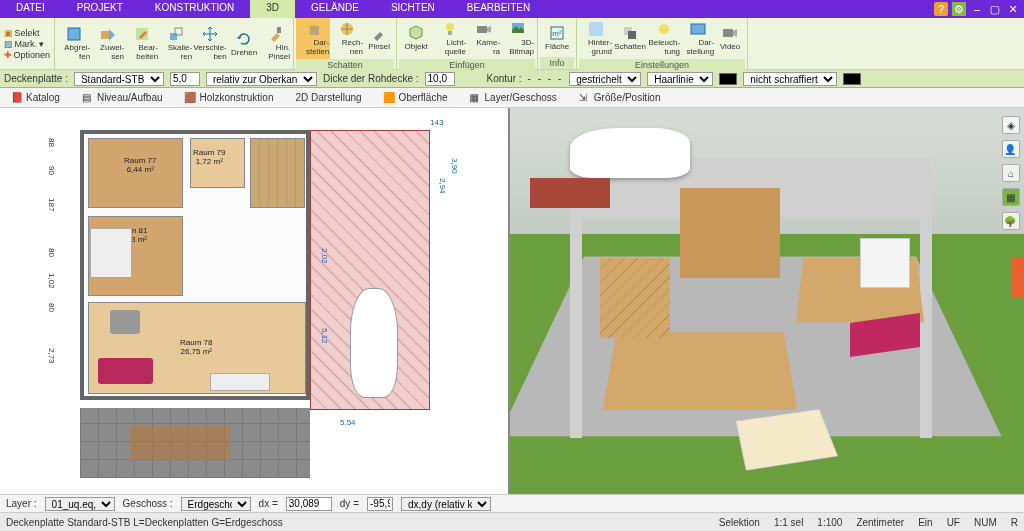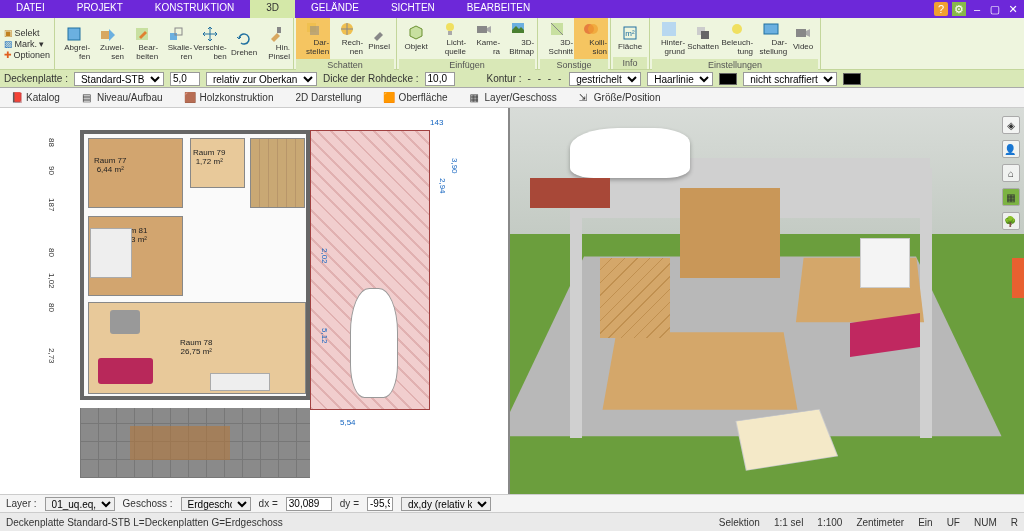--- a/index.html
+++ b/index.html
@@ -261,45 +261,20 @@
               <path d="M3 10l4-4 3 3 2-2 3 3v3H3z" fill="#4a8030"></path>
             </svg>
           </div>
           <div class="txt">3D-
 Bitmap</div>
         </div>
     </div>
     <div class="lbl">Einfügen</div>
   </div>
 
-  <div class="rgroup">
-    <div class="items">
-      <div class="ritem">
-          <div class="ico">
-            <svg width="18" height="18">
-              <path d="M3 3h12v12H3z" fill="#c8e0a0"></path>
-              <path d="M3 3l12 12" stroke="#888"></path>
-            </svg>
-          </div>
-          <div class="txt">3D-
-Schnitt</div>
-        </div>
-      <div class="ritem highlighted">
-          <div class="ico">
-            <svg width="18" height="18">
-              <circle cx="7" cy="9" r="5" fill="#e06030" opacity="0.7"></circle>
-              <circle cx="11" cy="9" r="5" fill="#f0a030" opacity="0.7"></circle>
-            </svg>
-          </div>
-          <div class="txt">Kolli-
-sion</div>
-        </div>
-    </div>
-    <div class="lbl">Sonstige</div>
-  </div>
 
   <div class="rgroup">
     <div class="items">
       <div class="ritem">
           <div class="ico">
             <svg width="18" height="18">
               <rect x="3" y="3" width="12" height="12" fill="none" stroke="#2070a0"></rect>
               <text x="9" y="12" font-size="8" text-anchor="middle" fill="#2070a0">m²</text>
             </svg>
           </div>
@@ -422,21 +397,21 @@
     </div>
     <div class="plan">
 
       <div class="wall-outer" style="left:20px;top:12px;width:230px;height:270px;"></div>
 
       <div class="garage" style="left:250px;top:12px;width:120px;height:280px;">
         <div class="garage-hatch"></div>
       </div>
 
       <div class="room" style="left:28px;top:20px;width:95px;height:70px;"></div>
-      <div class="room-lbl" style="left:34px;top:38px;"><span>Raum 77</span><br><span>6,44 m²</span></div>
+      <div class="room-lbl" style="left:64px;top:38px;"><span>Raum 77</span><br><span>6,44 m²</span></div>
       <div class="room light" style="left:130px;top:20px;width:55px;height:50px;"></div>
       <div class="room-lbl" style="left:133px;top:30px;"><span>Raum 79</span><br><span>1,72 m²</span></div>
       <div class="stairs furn" style="left:190px;top:20px;width:55px;height:70px;"></div>
       <div class="room" style="left:28px;top:98px;width:95px;height:80px;"></div>
       <div class="room-lbl" style="left:55px;top:108px;"><span>Raum 81</span><br><span>10,23 m²</span></div>
       <div class="furn bed" style="left:30px;top:110px;width:42px;height:50px;"></div>
       <div class="room light" style="left:28px;top:184px;width:218px;height:92px;"></div>
       <div class="room-lbl" style="left:120px;top:220px;"><span>Raum 78</span><br><span>26,75 m²</span></div>
       <div class="furn sofa" style="left:38px;top:240px;width:55px;height:26px;"></div>
       <div class="furn" style="left:50px;top:192px;width:30px;height:24px;background:#999;border-radius:3px;"></div>

